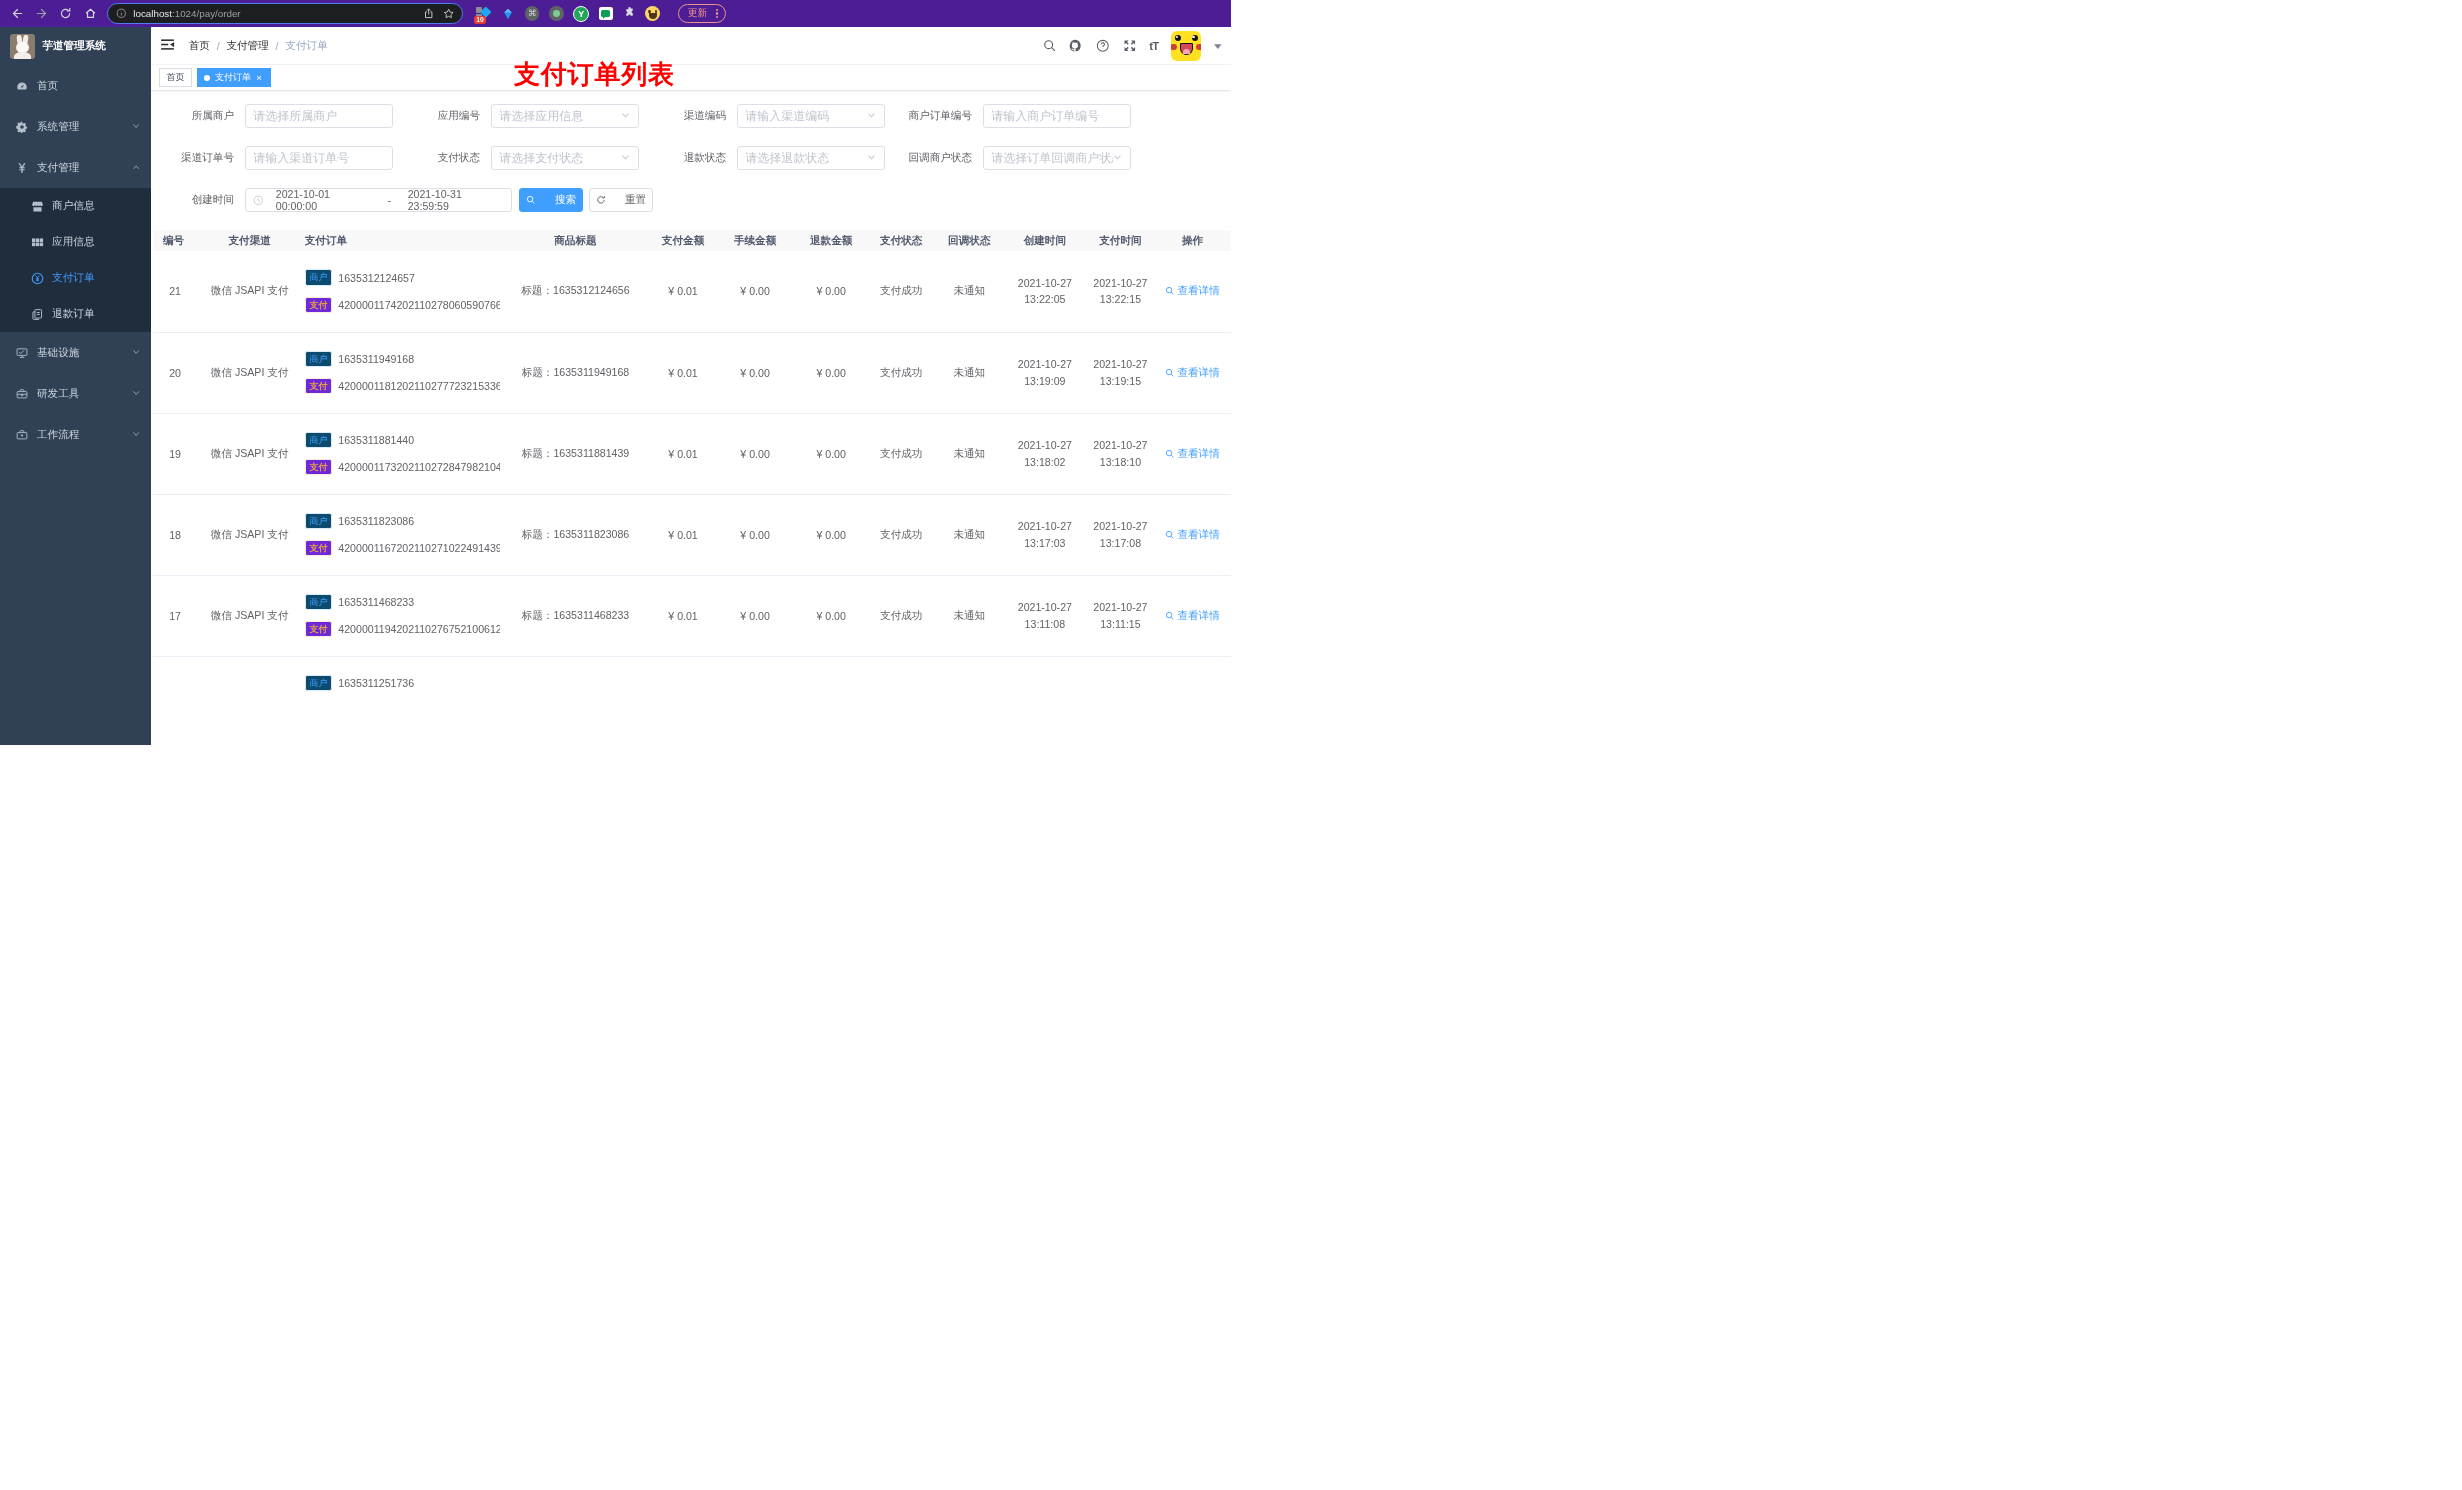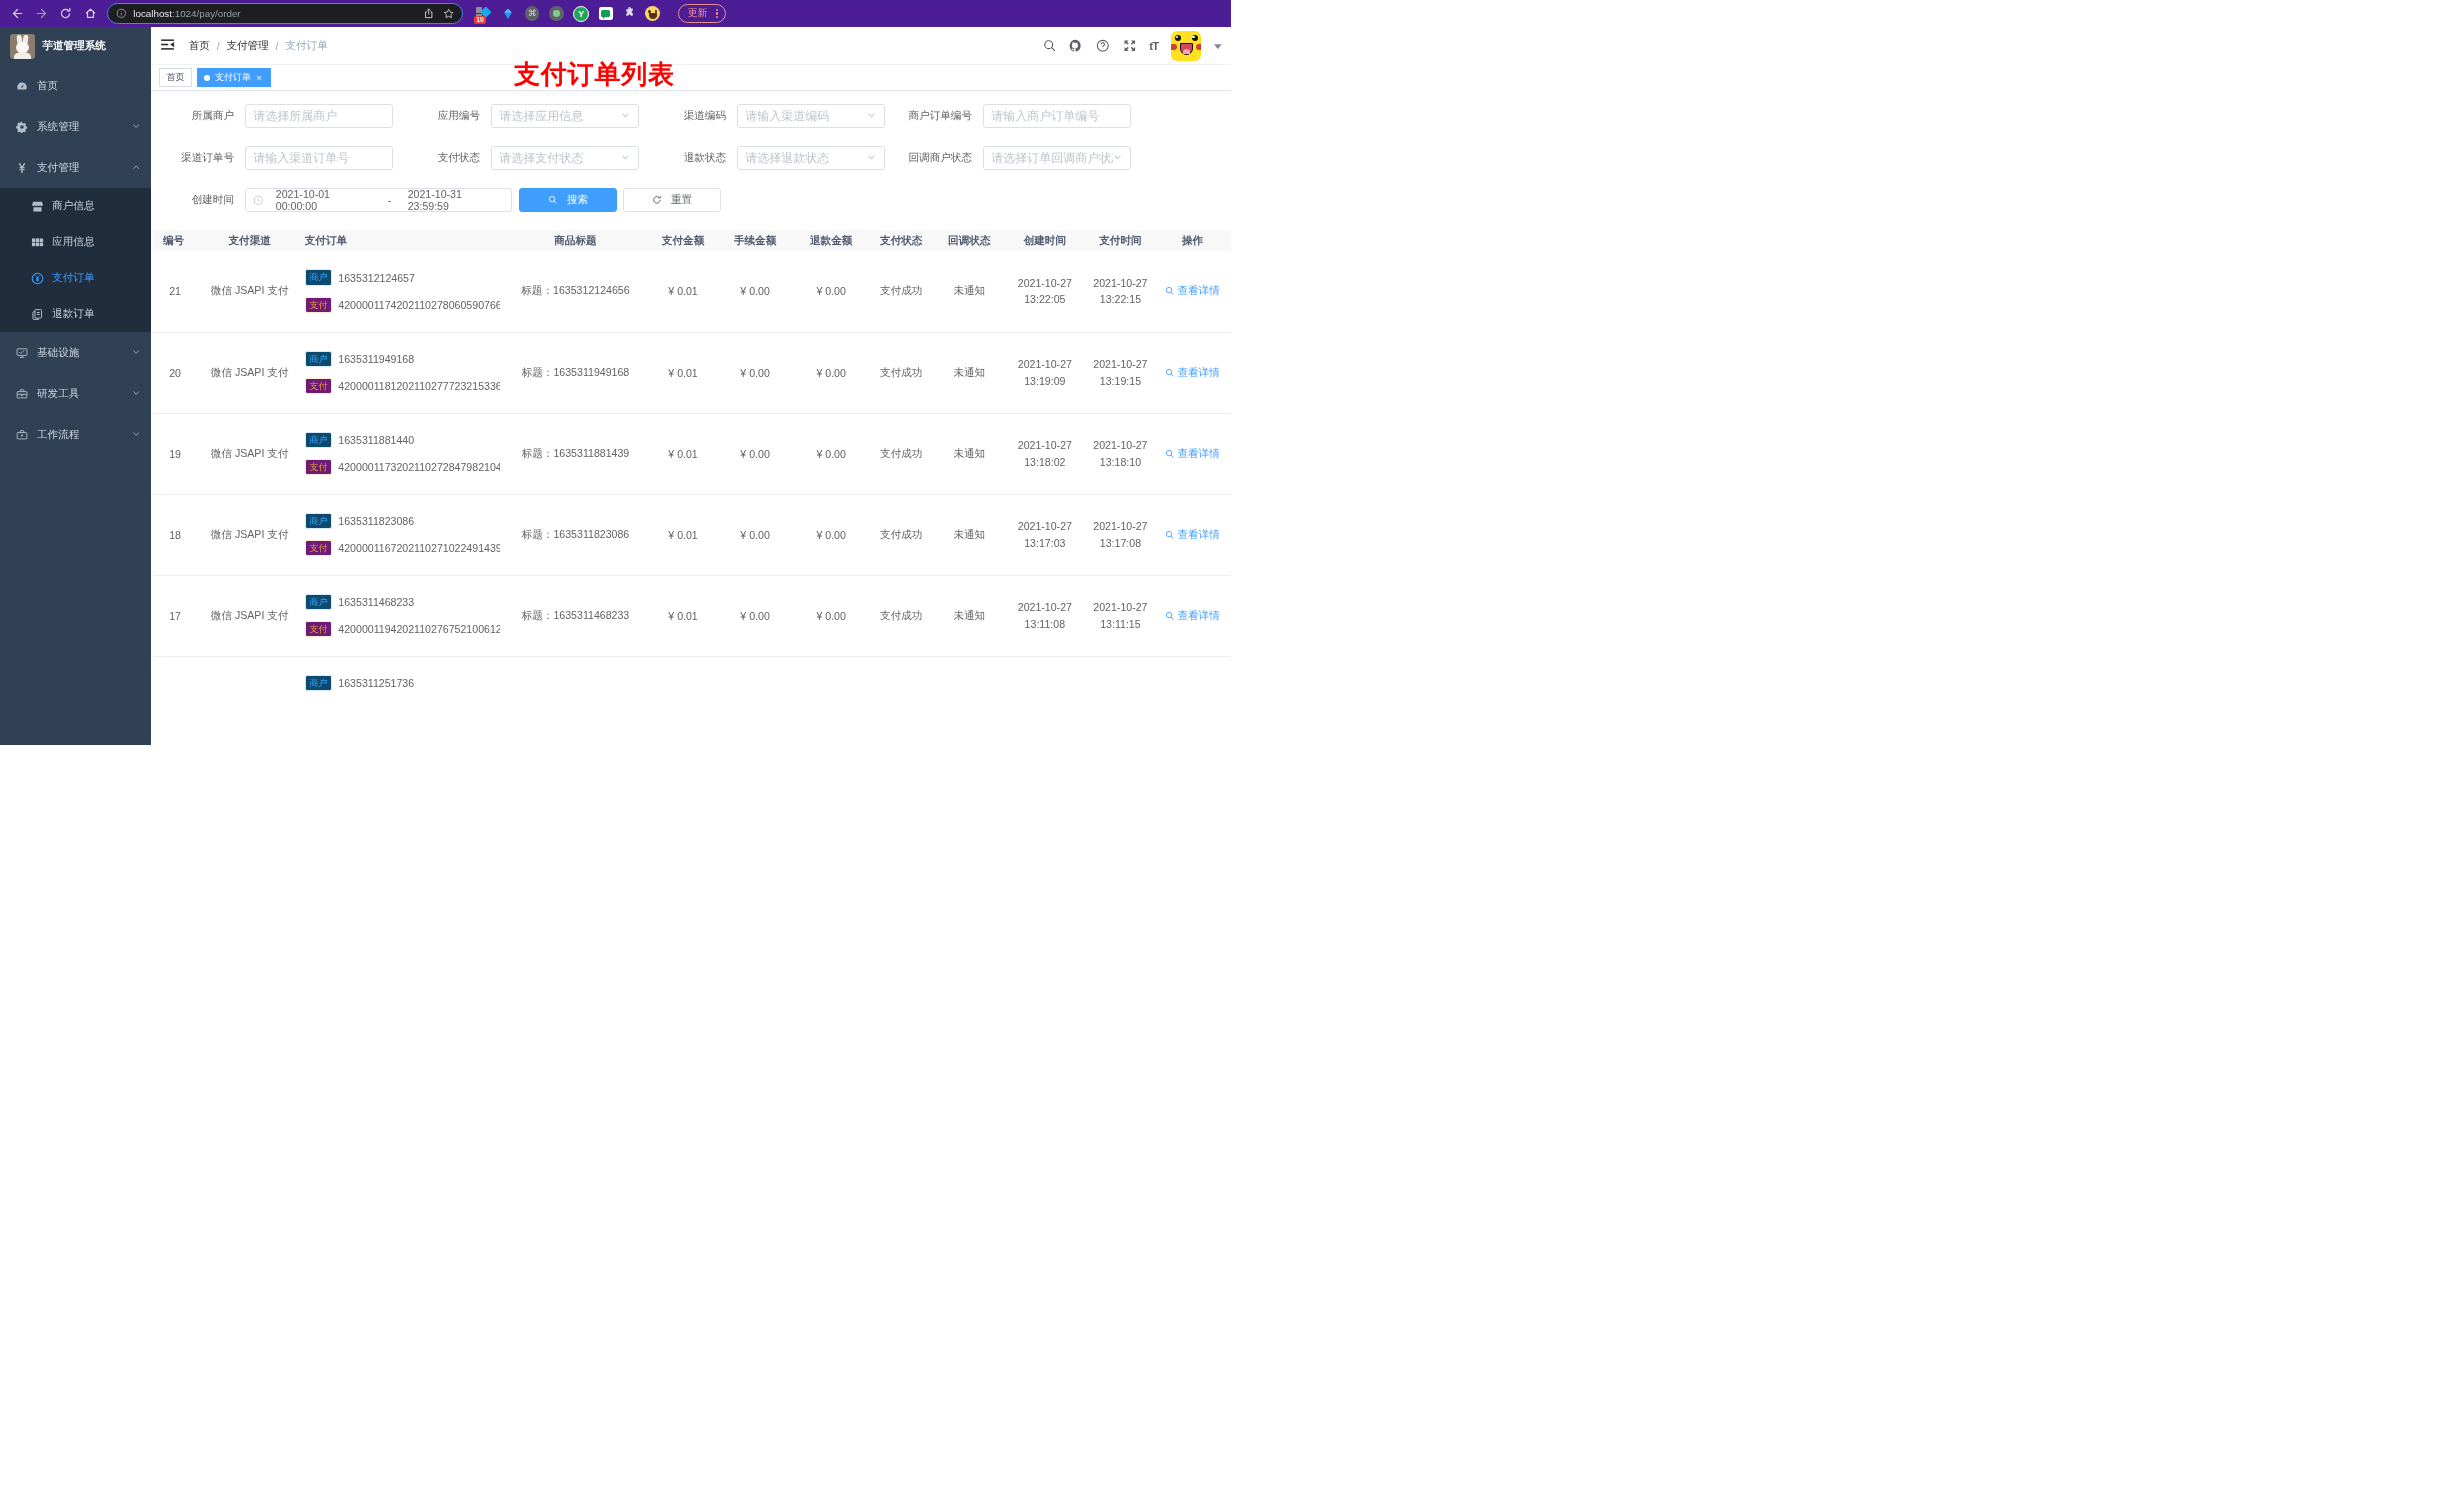--- a/index.html
+++ b/index.html
@@ -97,21 +97,21 @@
   .content { flex:1; padding:13px 0 0 7.6px; position:relative; min-height:0; }
   .frow { display:flex; margin-bottom:18px; height:24px; align-items:center; }
   .fi { width:246px; display:flex; align-items:center; flex:none; }
   .fl { width:86px; text-align:right; padding-right:10.6px; color:#606266; flex:none; white-space:nowrap; }
   .fbox { width:148px; height:24px; border:0.8px solid #dcdfe6; border-radius:3px; display:flex; align-items:center; padding:0 7.6px; background:#fff; cursor:text; }
   .fbox .ph { color:#bfc4cc; flex:1; font-size:12px; white-space:nowrap; overflow:hidden; }
   .fbox .sarrow { color:#c0c4cc; } .fbox .sarrow svg { width:9px; height:9px; }
   .datebox { width:267px; height:24px; border:0.8px solid #dcdfe6; border-radius:3px; display:flex; align-items:center; padding:0 7.6px; gap:12px; color:#606266; cursor:text; }
   .datebox .icon { color:#c0c4cc; } .datebox .icon svg { width:10.6px; height:10.6px; display:block; }
   .datebox .dsep { color:#606266; padding:0 4.5px; }
-  .btn { height:24px; border-radius:3px; display:inline-flex; align-items:center; gap:9px; padding:0 28px; font-size:10.6px; cursor:pointer; border:0.8px solid #dcdfe6; background:#fff; color:#606266; }
+  .btn { height:24px; border-radius:3px; display:inline-flex; align-items:center; gap:19px; padding:0 6px; font-size:10.6px; cursor:pointer; border:0.8px solid #dcdfe6; background:#fff; color:#606266; }
   .btn svg { width:9.8px; height:9.8px; }
   .btn-primary { background:#409eff; border-color:#409eff; color:#fff; }
   .btn-search { margin-left:7.6px; } .btn-reset { margin-left:6px; }
   .toolbar { display:flex; align-items:center; margin:16.7px 0 12px 1.5px; }
   .btn-export { height:21px; padding:0 9px; font-size:9px; background:#fdf6ec; border:0.8px solid #f5dab1; color:#e6a23c; border-radius:2.3px; gap:3px; }
   .btn-export svg { width:9px; height:9px; }
   .tb-right { margin-left:auto; margin-right:48px; display:flex; gap:6.8px; }
   .cbtn { width:25px; height:25px; border-radius:50%; border:0.8px solid #dcdfe6; background:#fff; color:#5a5e66; display:flex; align-items:center; justify-content:center; cursor:pointer; }
   .cbtn svg { width:10.6px; height:10.6px; }
 
@@ -119,21 +119,21 @@
   table.grid th { background:#f8f8f9; color:#515a6e; font-weight:bold; font-size:10.6px; height:21px; text-align:center; white-space:nowrap; overflow:hidden; }
   table.grid th.al { text-align:left; }
   table.grid td { height:81px; text-align:center; color:#606266; font-size:10.6px; border-bottom:0.8px solid #ebeef5; vertical-align:middle; white-space:nowrap; overflow:hidden; }
   table.grid tr.partial td { border-bottom:none; height:83px; vertical-align:top; padding-top:18px; }
   td.al { text-align:left; }
   td.idcell { text-align:left; padding-left:3px; }
   .orderlines { display:flex; flex-direction:column; gap:10.6px; align-items:flex-start; }
   .oline { display:flex; align-items:center; gap:6px; }
   .tagchip { height:16.7px; line-height:15px; padding:0 3.8px; font-size:9px; border-radius:2.3px; border:0.8px solid; }
   .chip-blue { color:#409eff; background:#0c4a6e; border-color:#d9ecff; }
-  .chip-yellow { color:#e6a23c; background:#701a75; border-color:#faecd8; }
+  .chip-yellow { color:#e6a23c; background:#6d28d9; border-color:#faecd8;font-weight:bold; }
   .dt { line-height:16.7px; }
   .actlink { color:#409eff; cursor:pointer; display:inline-flex; align-items:center; gap:2.3px; }
   .actlink svg { width:9.8px; height:9.8px; }
 </style>
 </head>
 <body>
 
 <div class="screen">
 
   <div class="chrome">

